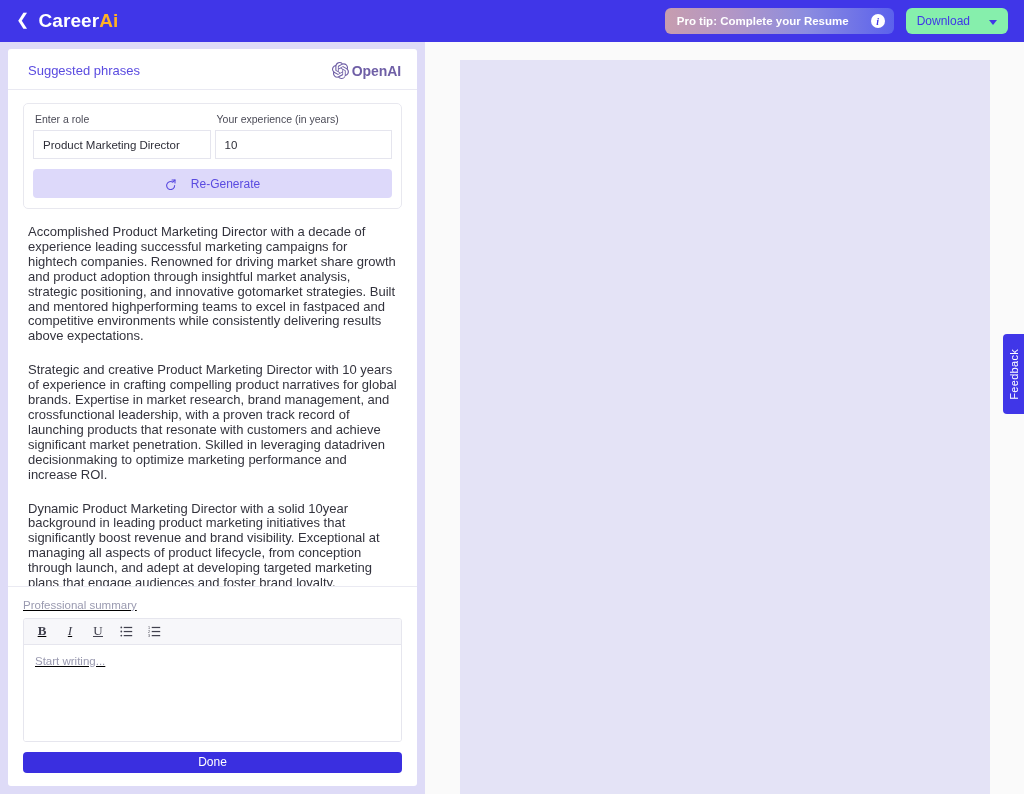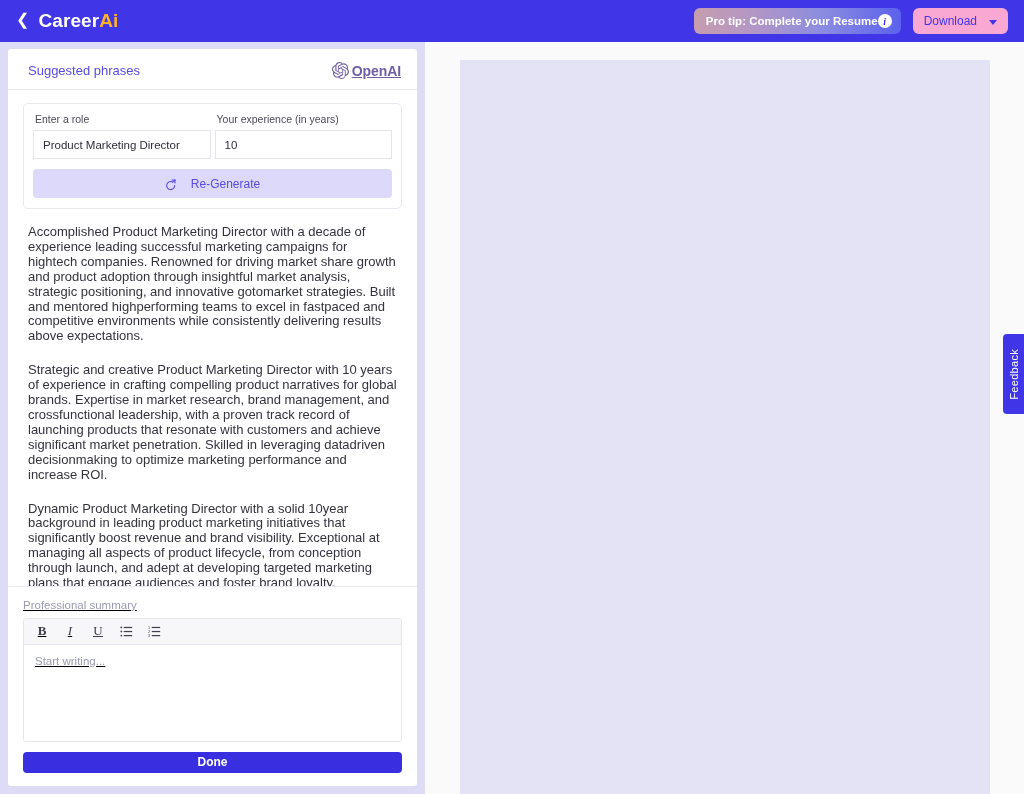--- a/index.html
+++ b/index.html
@@ -30,38 +30,38 @@
   .brand {
     font-size: 19px; font-weight: 700; letter-spacing: .1px;
     color: #ffffff; white-space: nowrap;
   }
   .brand .ai { color: #ffb224; }
 
   .topbar-right {
     margin-left: auto; display: flex; align-items: center; gap: 12px;
   }
   .protip {
-    display: flex; align-items: center; gap: 0;
+    display: flex; align-items: center; gap: 22px;
     height: 26px; padding: 0 9px 0 12px;
     border-radius: 6px;
     background: linear-gradient(90deg, #c79daf 0%, #b196c6 30%, #8b8ce0 62%, #5b61ec 100%);
     color: #ffffff; font-size: 11.5px; font-weight: 600;
     white-space: nowrap; cursor: pointer;
   }
   .info-badge {
     width: 14px; height: 14px; border-radius: 50%;
     background: #ffffff; color: #4036e8;
     font-size: 10px; font-weight: 700; font-style: italic;
     display: flex; align-items: center; justify-content: center;
     font-family: "Liberation Serif", serif;
   }
   .download-btn {
-    display: flex; align-items: center; gap: 12px;
+    display: flex; align-items: center; gap: 19px;
     height: 26px; padding: 0 11px;
-    background: #f9a8d4; border-radius: 6px;
+    background: #86efac; border-radius: 6px;
     color: #4036e8; font-size: 12px; font-weight: 500;
     white-space: nowrap; cursor: pointer;
   }
   .chev-down {
     width: 0; height: 0;
     border-left: 4px solid transparent;
     border-right: 4px solid transparent;
     border-top: 5px solid #4036e8;
     transform: translateY(1px);
   }
@@ -85,21 +85,20 @@
     padding: 13px 16px 10px 20px;
     display: flex; align-items: center;
     border-bottom: 1px solid #e9e9f2;
   }
   .sp-title {
     color: #5a4be0; font-size: 13px; font-weight: 500;
   }
   .openai-lockup {
     margin-left: auto; display: flex; align-items: center; gap: 3px;
     color: #6f5fa6;
-    text-decoration: underline;
   }
   .openai-word { font-size: 14px; font-weight: 700; letter-spacing: -.1px; }
 
   
   .form-card {
     margin: 13px 15px 0 15px;
     border: 1px solid #e8e8ef;
     border-radius: 5px;
     padding: 9px 9px 10px 9px;
     background: #fff;
@@ -167,21 +166,21 @@
   .tb-btn.under { text-decoration: underline; font-family: "Liberation Serif", serif; font-size: 13px; }
   .editor-body {
     height: 96px; background: #fff;
     padding: 10px 11px;
     font-size: 11.5px; color: #9a9ab0;
   }
   .done-btn {
     margin: 10px 15px 13px 15px;
     height: 25px; background: #3a2fe0;
     border: none; border-radius: 4px;
-    color: #fff; font-size: 12px; font-weight: 700;
+    color: #fff; font-size: 12px; font-weight: 400;
     cursor: pointer; font-family: "Liberation Sans", sans-serif;
     display: flex; align-items: center; justify-content: center;
   }
 
   
   .collapse-btn {
     position: absolute; left: 419px; top: 43px;
     width: 23px; height: 23px;
     background: #dedbf7;
     display: flex; align-items: center; justify-content: center;

